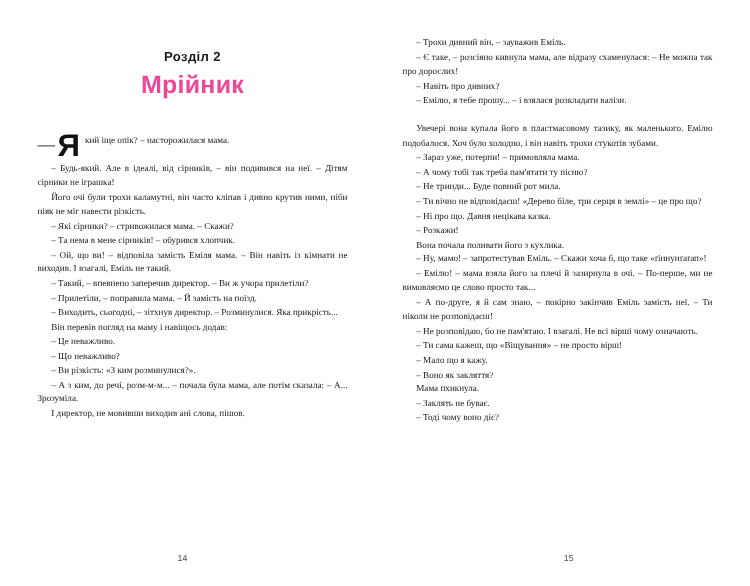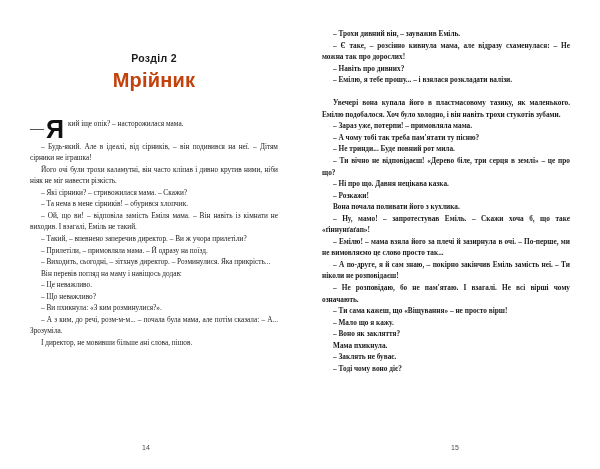--- a/index.html
+++ b/index.html
@@ -30,53 +30,52 @@
   .page-left {
     padding: 0 22px 0 30px;
   }
   .page-right {
     padding: 0 30px 0 22px;
   }
 
   
   .chapter-head {
     text-align: center;
-    padding-top: 52px;
+    padding-top: 40px;
     font-family: "Liberation Sans", "DejaVu Sans", sans-serif;
   }
   .chapter-label {
     font-size: 10.5px;
     font-weight: 700;
     letter-spacing: 0.3px;
     color: #1a1a1a;
     line-height: 1.2;
   }
   .chapter-title {
     font-size: 20px;
     font-weight: 700;
     letter-spacing: 0.2px;
-    color: #c2410c;
+    color: #ec4899;
     line-height: 1.25;
     margin-top: 3px;
   }
 
   
   .body-col {
     font-size: 7.3px;
     line-height: 11.55px;
     text-align: justify;
     text-justify: inter-word;
     hyphens: manual;
   }
   .page-left .body-col {
     margin-top: 25px;
   }
   .page-right .body-col {
     margin-top: 28px;
-    font-weight: bold;
   }
   .body-col p {
     margin: 0;
     text-indent: 11px;
   }
   .body-col p.gap-before {
     margin-top: 11.55px;
   }
 
   
@@ -142,28 +141,28 @@
         <span class="dropcap-dash">—</span>
         <span class="dropcap">Я</span>
         <span>кий іще опік? – насторожилася мама.</span>
       </p>
       <p>– Будь-який. Але в ідеалі, від сірників, – він подивився на неї. – Дітям сірники не іграшка!</p>
       <p>Його очі були трохи каламутні, він часто кліпав і дивно крутив ними, ніби ніяк не міг навести різкість.</p>
       <p>– Які сірники? – стривожилася мама. – Скажи?</p>
       <p>– Та нема в мене сірників! – обурився хлопчик.</p>
       <p>– Ой, що ви! – відповіла замість Еміля мама. – Він навіть із кімнати не виходив. І взагалі, Еміль не такий.</p>
       <p>– Такий, – впевнено заперечив директор. – Ви ж учора прилетіли?</p>
-      <p>– Прилетіли, – примовляла мама. – Й одразу на поїзд.</p>
+      <p>– Прилетіли, – поправила мама. – Й замість на поїзд.</p>
       <p>– Виходить, сьогодні, – зітхнув директор. – Розминулися. Яка прикрість...</p>
       <p>Він перевів погляд на маму і навіщось додав:</p>
       <p>– Це неважливо.</p>
       <p>– Що неважливо?</p>
-      <p>– Ви пхикнула: «З ким розминулися?».</p>
+      <p>– Ви різкість: «З ким розминулися?».</p>
       <p>– А з ким, до речі, розм-м-м... – почала була мама, але потім сказала: – А... Зрозуміла.</p>
-      <p>І директор, не мовивши більше ані слова, пішов.</p>
+      <p>І директор, не мовивши виходив ані слова, пішов.</p>
     </div>
 
     <div class="folio">14</div>
   </div>
 
   <div class="page page-right">
 
     <div class="body-col">
       <p>– Трохи дивний він, – зауважив Еміль.</p>
       <p>– Є таке, – розсіяно кивнула мама, але відразу схаменулася: – Не можна так про дорослих!</p>

